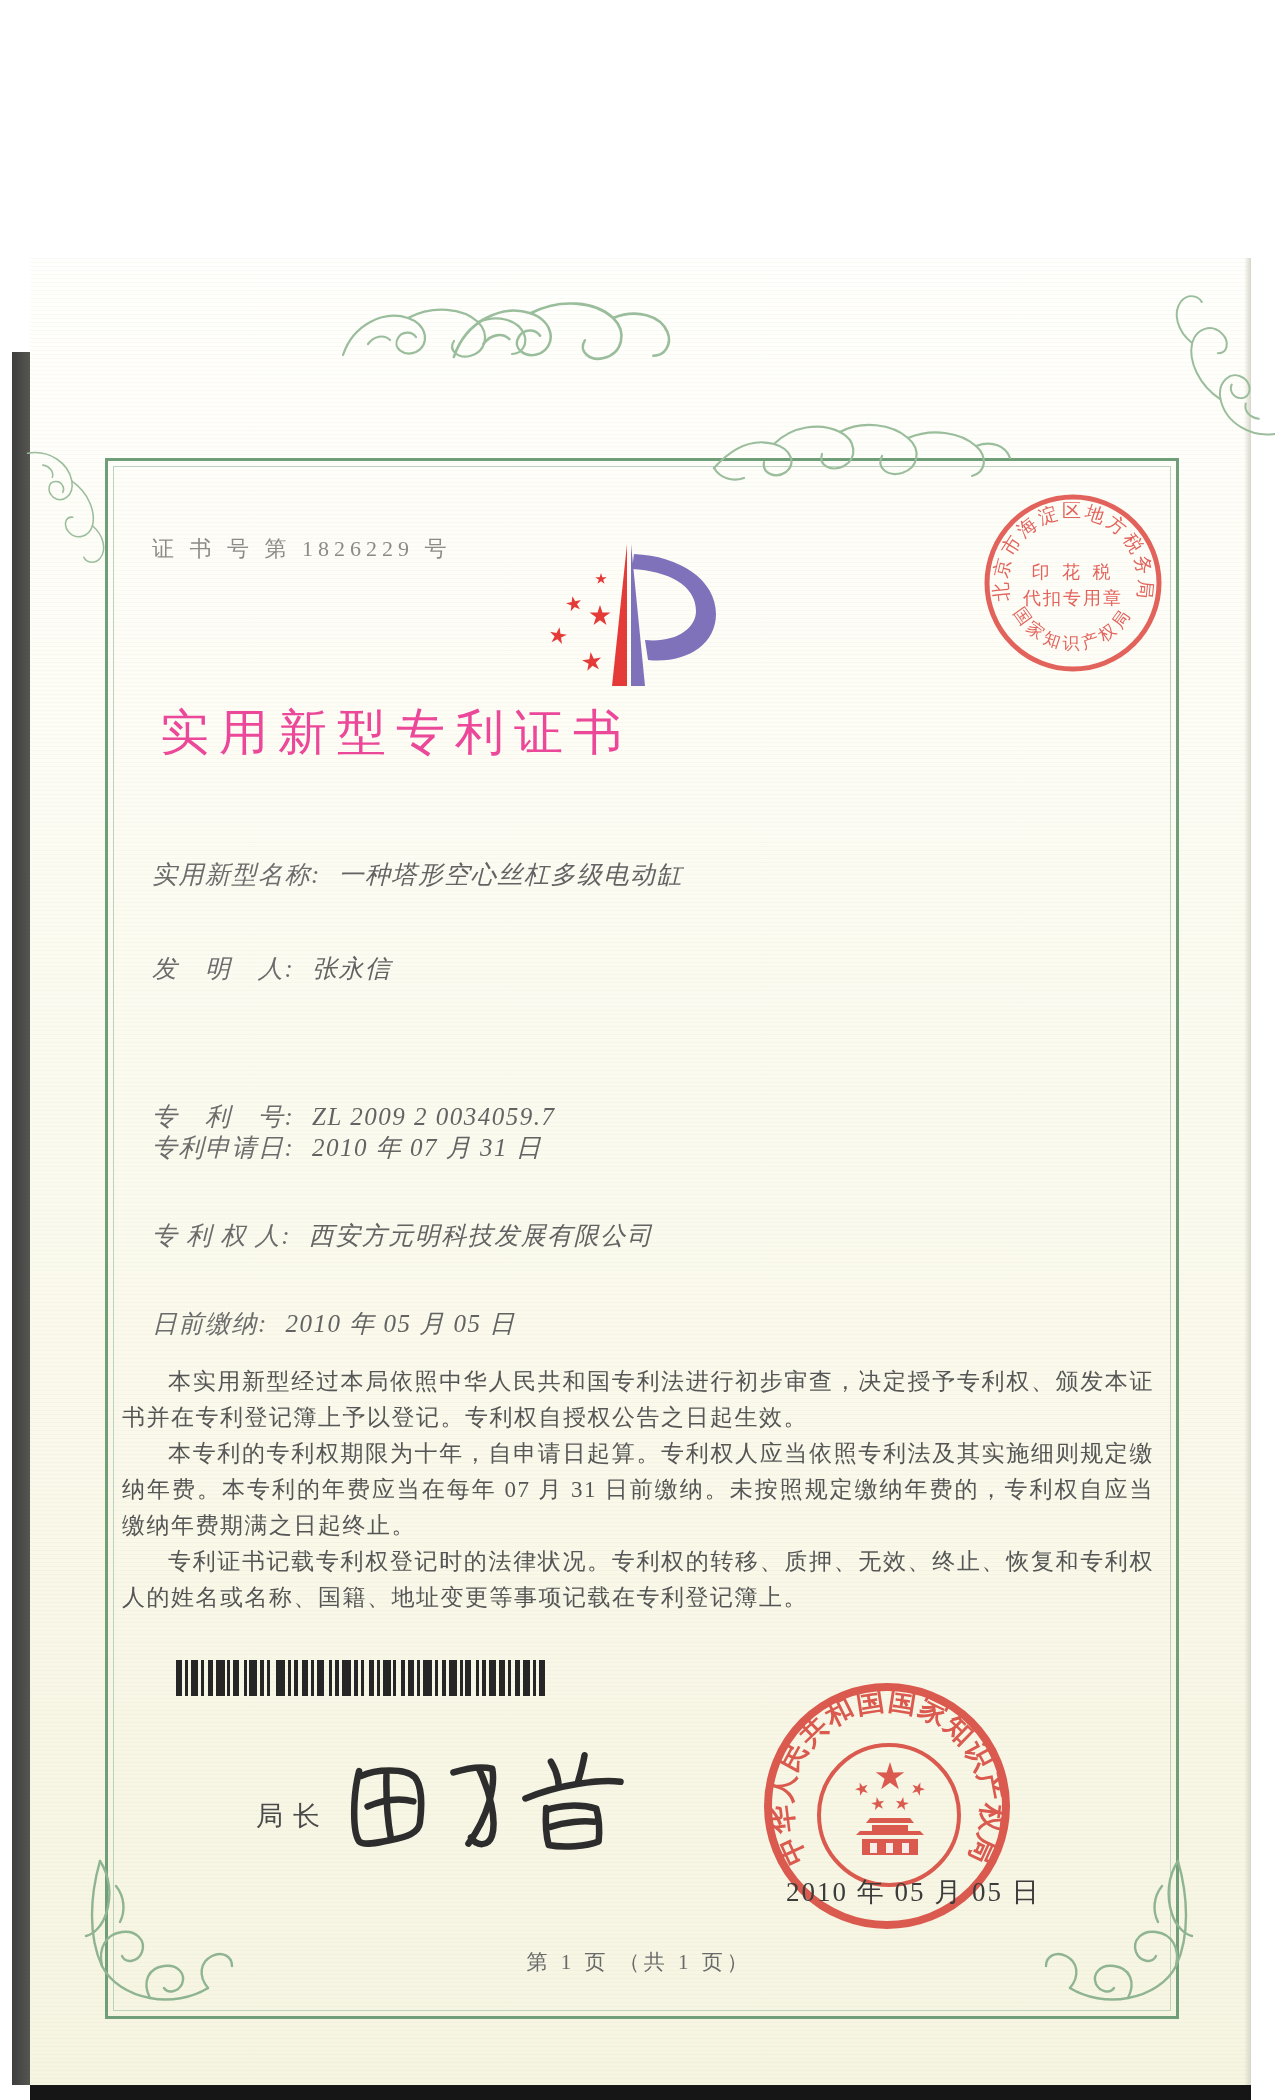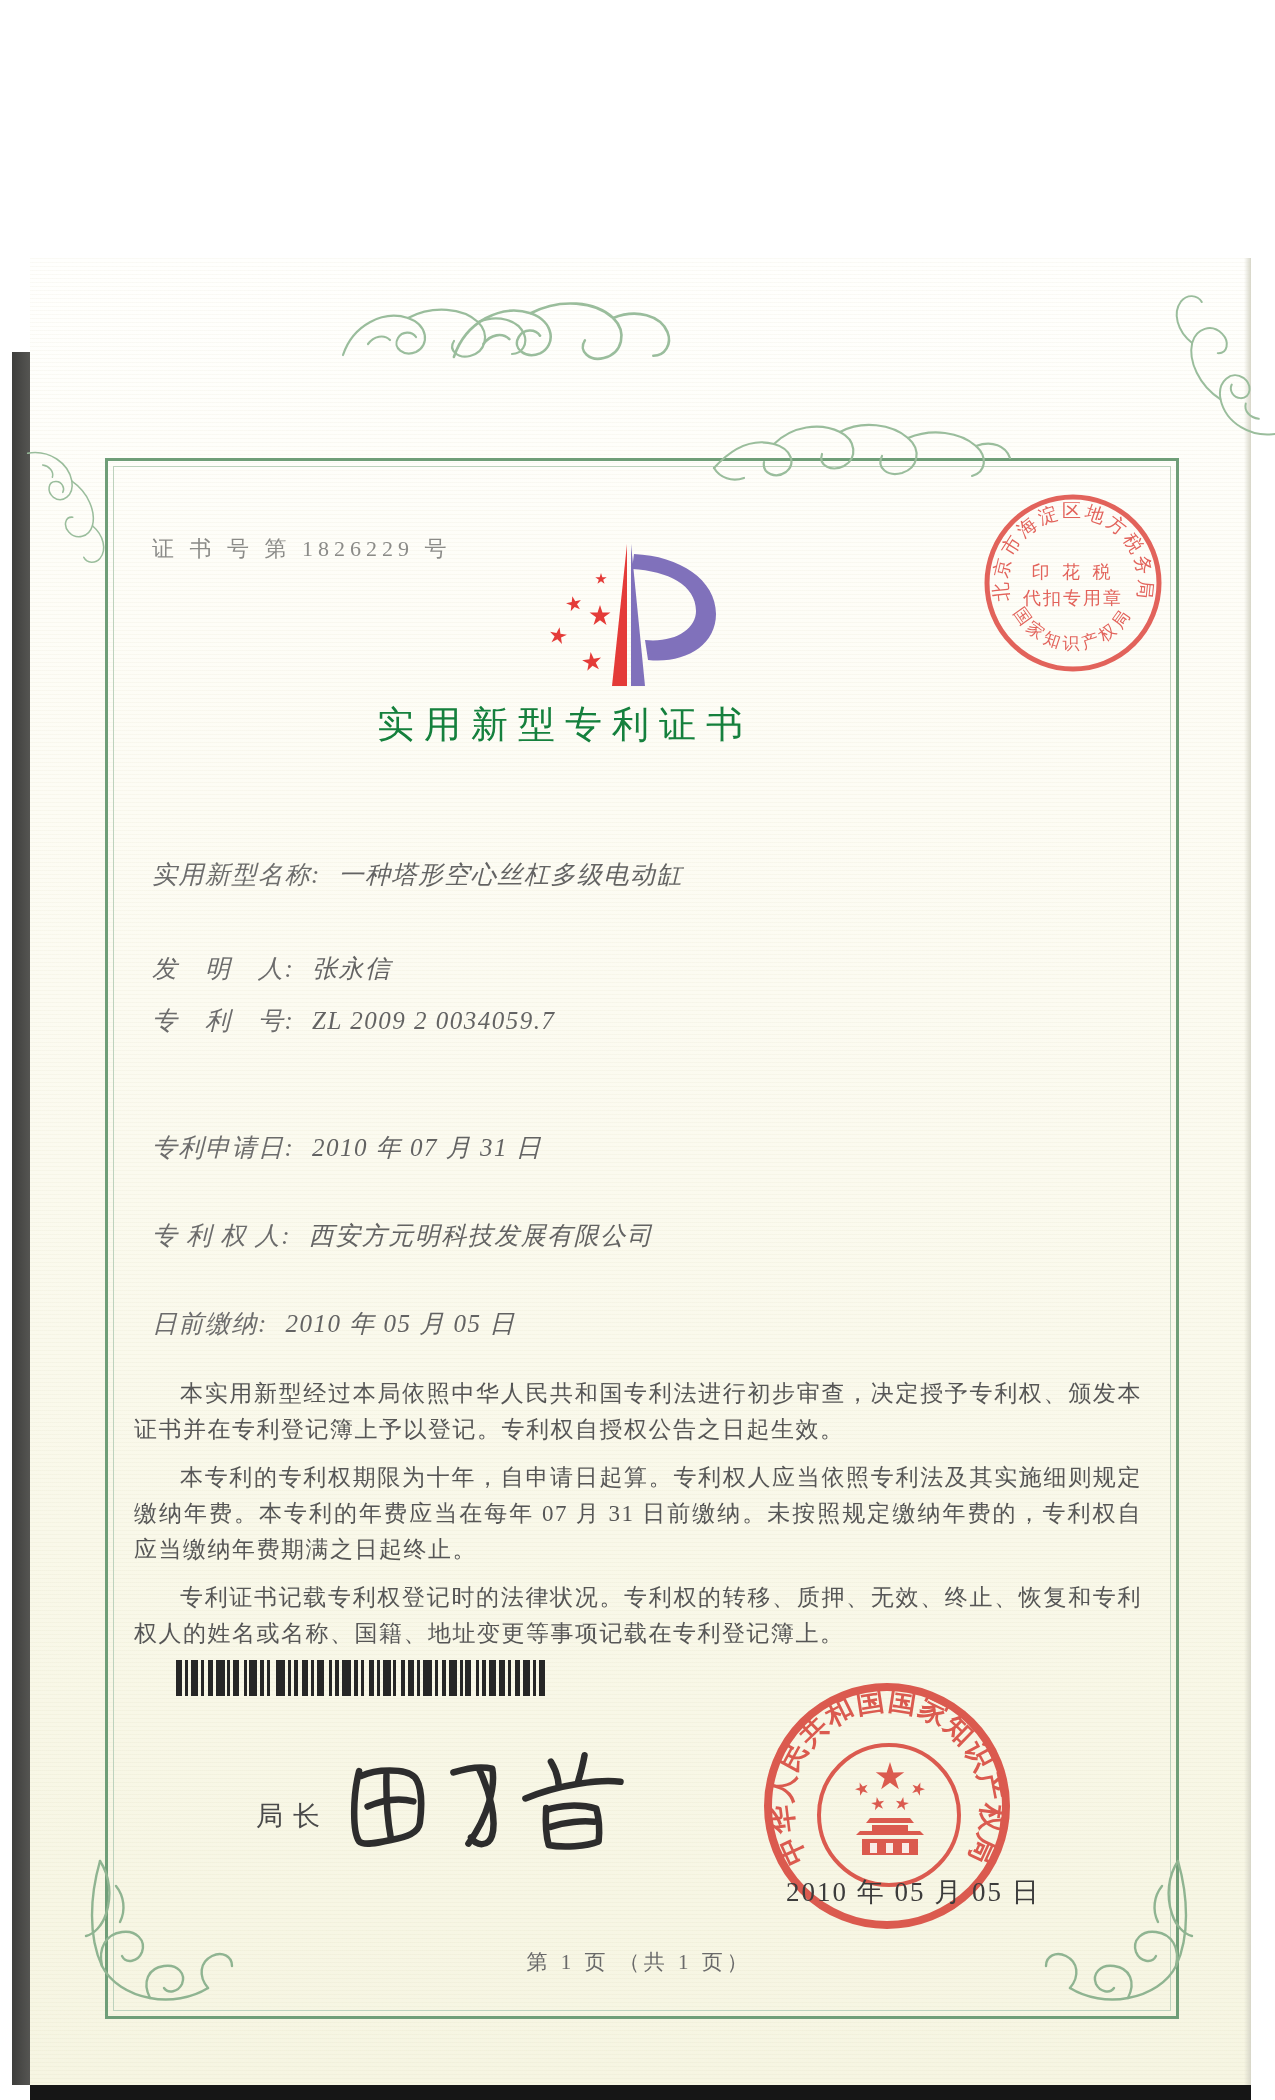--- a/index.html
+++ b/index.html
@@ -48,37 +48,37 @@
   .cert-no{
     position:absolute;left:152px;top:534px;
     font-size:22px;letter-spacing:5px;color:#8b8b88;white-space:nowrap;
   }
 
   .logo-svg{position:absolute;left:528px;top:530px;}
   .tax-stamp-svg{position:absolute;left:978px;top:488px;opacity:.92;}
 
   .cert-title{
     position:absolute;left:160px;top:700px;width:810px;
-    text-align:center;font-size:37px;letter-spacing:10px;
-    color:#15803d;font-weight:500;white-space:nowrap;
+    text-align:left;font-size:49px;letter-spacing:10px;
+    color:#ec4899;font-weight:500;white-space:nowrap;
   }
 
   .field{
     position:absolute;left:152px;font-size:25px;color:#6c6c6c;
     letter-spacing:1.5px;white-space:nowrap;font-style:italic;
   }
   .field .value{margin-left:10px;color:#636363;}
-  .f0{top:858px;} .f1{top:952px;} .f2{top:1004px;}
+  .f0{top:858px;} .f1{top:952px;} .f2{top:1100px;}
   .f3{top:1131px;} .f4{top:1219px;} .f5{top:1307px;}
 
   .body-text{
     position:absolute;left:122px;top:1364px;width:1032px;
     font-size:23px;line-height:36px;color:#565656;text-align:justify;
   }
-  .body-text p{margin:12px;text-indent:2em;letter-spacing:1.5px;}
+  .body-text p{margin:0;text-indent:2em;letter-spacing:1.5px;}
 
   .barcode{
     position:absolute;left:176px;top:1660px;width:372px;height:36px;
     display:flex;align-items:stretch;
   }
   .barcode>div{flex-basis:0;height:100%;}
   .barcode .b{background:#262626;}
   .barcode .g{background:transparent;}
 
   .director-label{

